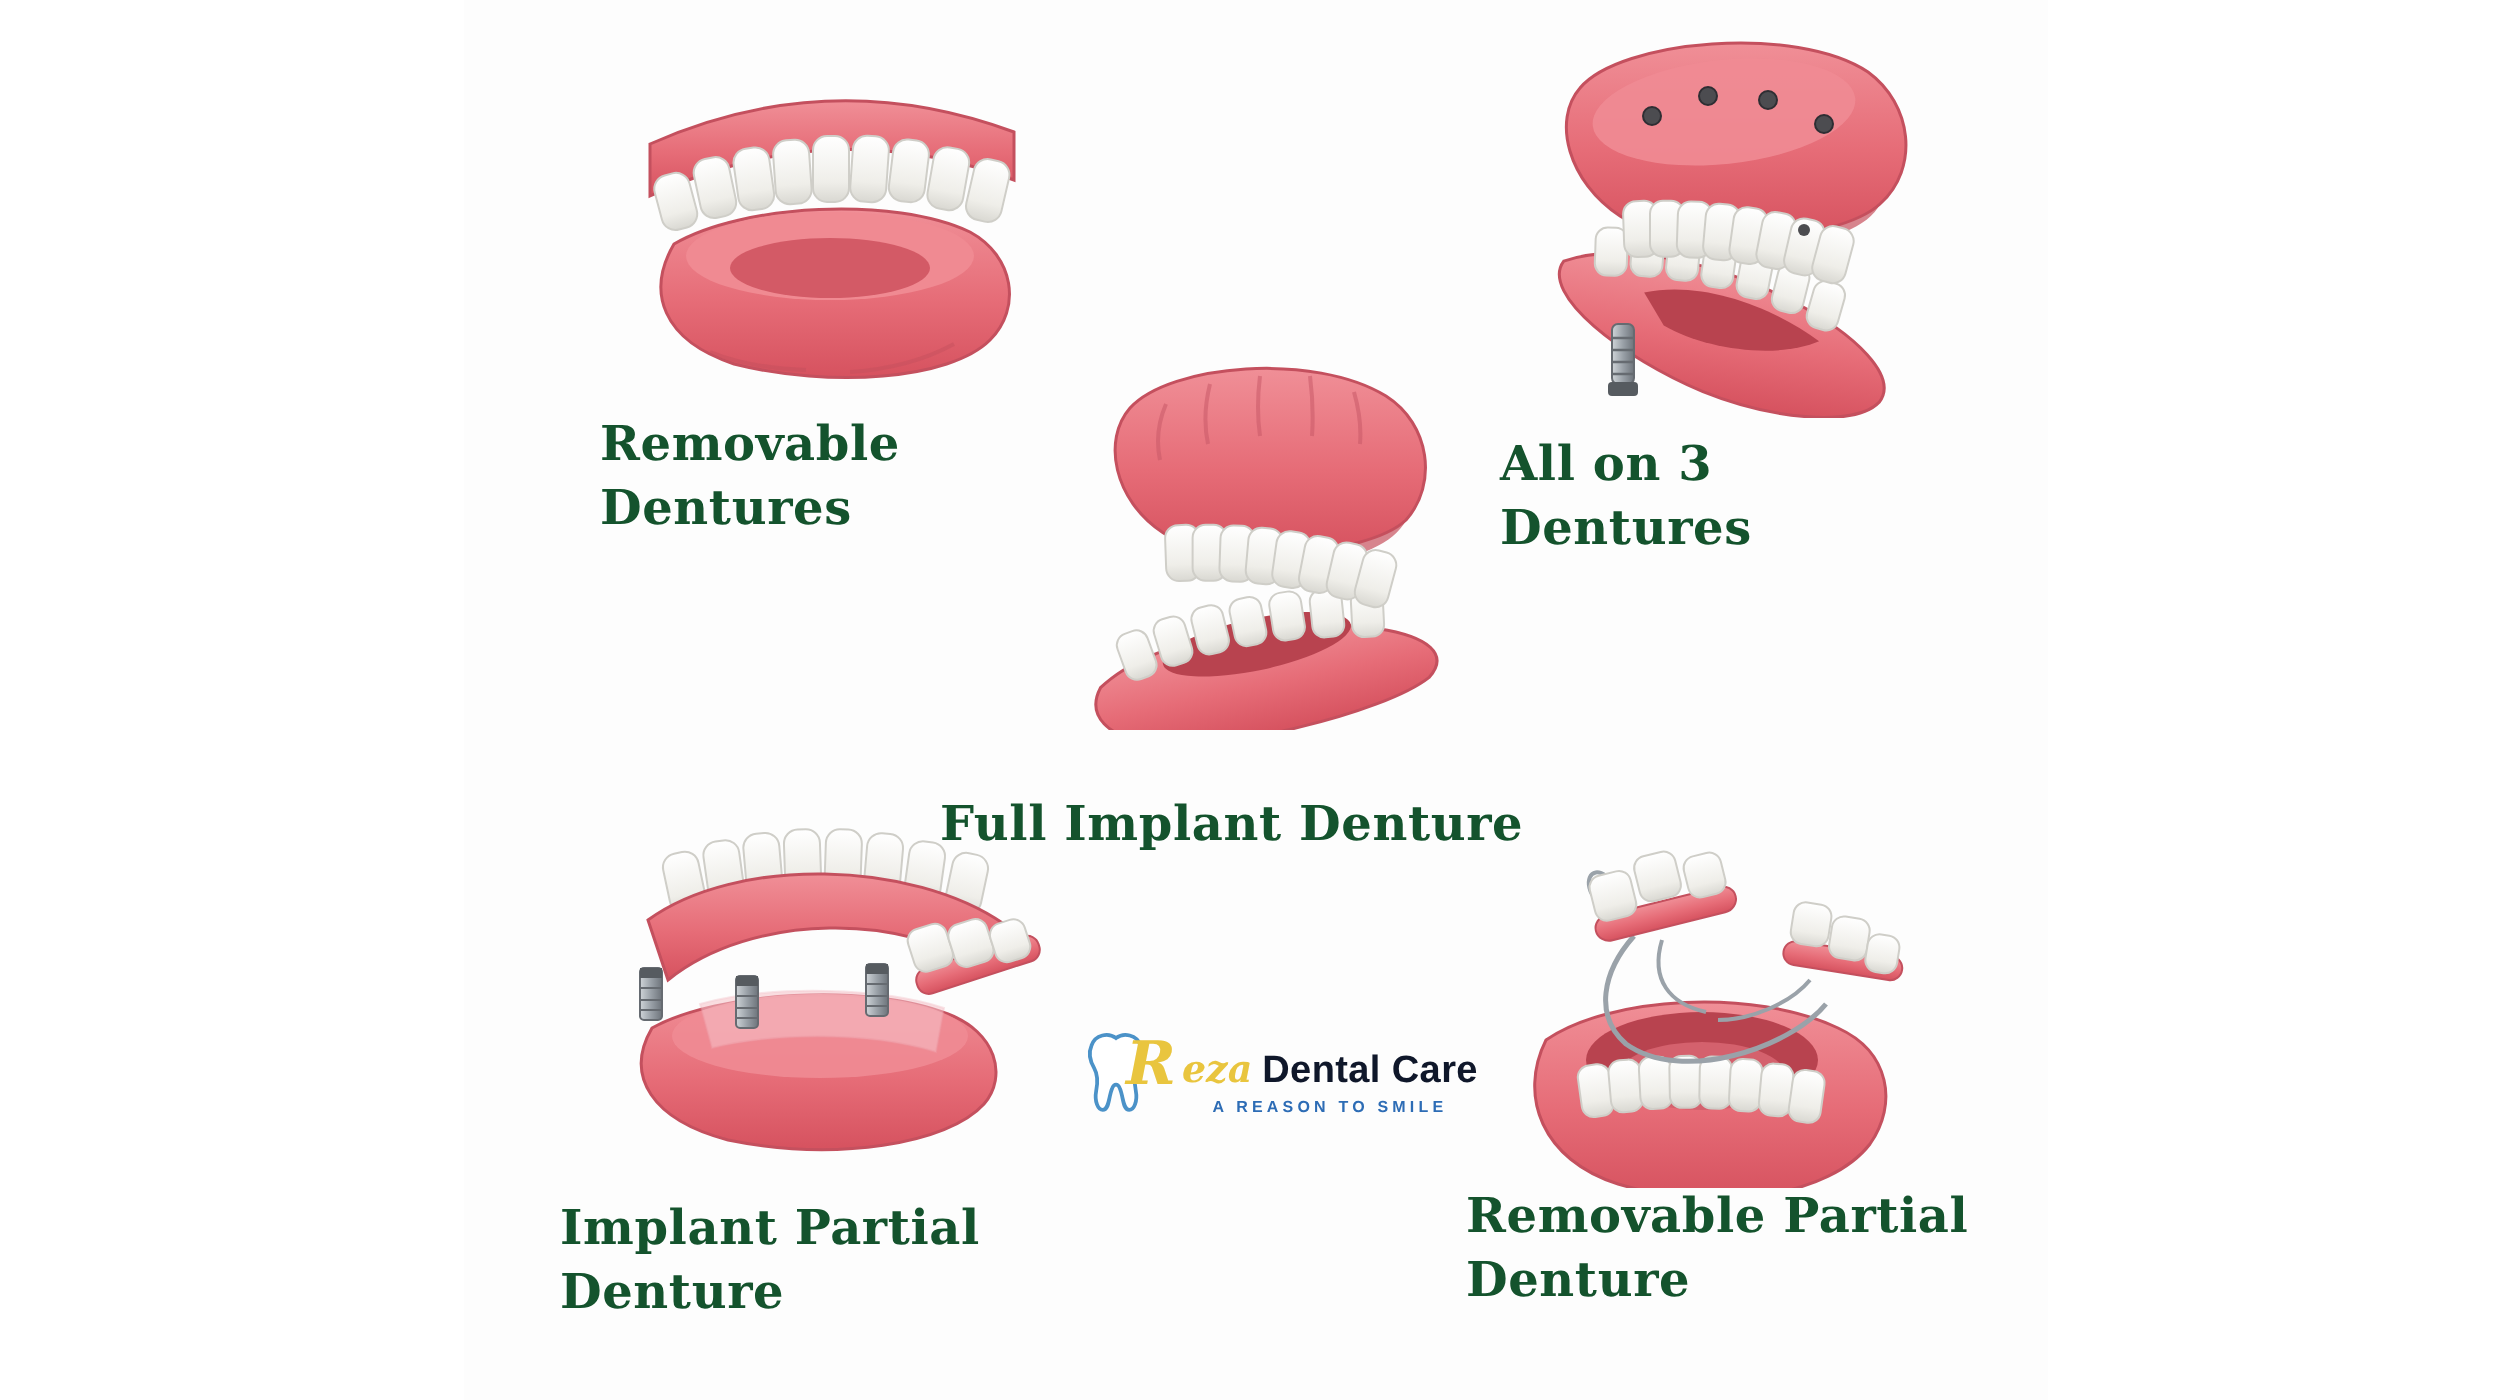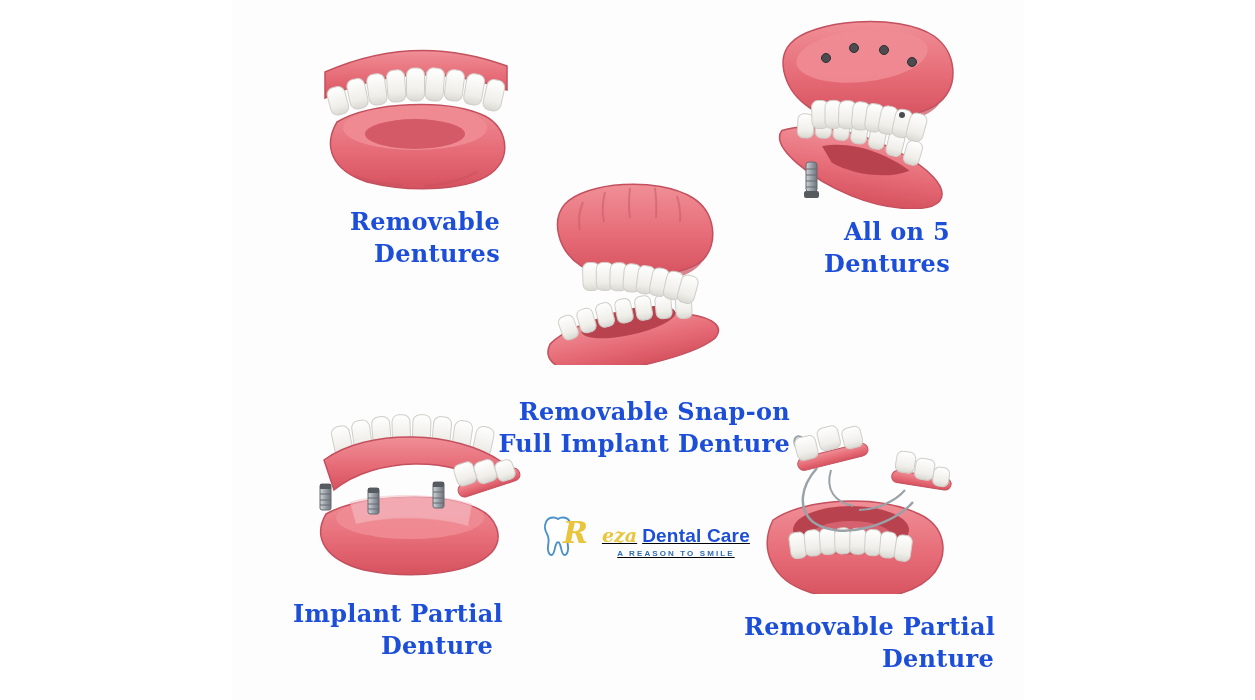--- a/index.html
+++ b/index.html
@@ -7,32 +7,32 @@
     position:relative; width:1255px; height:700px; background:#ffffff;
     font-family:"DejaVu Serif", serif; overflow:hidden;
   }
   .photo-area {
     position:absolute; left:232px; top:0; width:792px; height:700px;
     background:#fdfdfd;
   }
   figure.cell { position:absolute; margin:0; }
   figure.cell svg { display:block; }
   .caption {
-    position:absolute; text-align:right; font-weight:bold;
-    font-size:24px; line-height:32px; color:#1d4ed8; letter-spacing:.3px;
+    position:absolute; text-align:left; font-weight:bold;
+    font-size:24px; line-height:32px; color:#14532d; letter-spacing:.3px;
   }
   .caption div { white-space:nowrap; }
   
   .logo { position:absolute; left:541px; top:512px; display:flex; align-items:flex-start;
           font-family:"Liberation Sans", sans-serif; }
   .logo-tooth { width:34px; height:46px; margin-top:2px; }
   .logo-swoosh { position:relative; margin-left:-12px; margin-top:6px;
     font-family:"DejaVu Serif", serif; font-style:italic; font-weight:bold;
     font-size:30px; line-height:30px; }
-  .logo-text { margin-left:14px; margin-top:12px;text-decoration:underline; }
+  .logo-text { margin-left:3px; margin-top:12px; }
   .logo-line1 { display:flex; align-items:baseline; }
   .logo-eza { font-family:"DejaVu Serif", serif; font-style:italic; font-weight:bold;
     font-size:19px; }
   .logo-name { font-weight:bold; font-size:19px; letter-spacing:.2px; margin-left:5px; }
   .logo-tagline { font-size:8px; font-weight:bold; letter-spacing:2.1px;
     text-align:center; margin-top:2px; }
 </style>
 </head>
 <body>
 
@@ -123,21 +123,21 @@
         <rect x="91" y="88" width="17" height="28" rx="6.5" fill="url(#toothGrad)" stroke="#cfcec8" transform="rotate(5 99.5 93)"></rect>
         <rect x="105" y="89.9" width="17" height="28" rx="6.5" fill="url(#toothGrad)" stroke="#cfcec8" transform="rotate(8 113.5 94.9)"></rect>
         <rect x="119.3" y="92.4" width="17" height="28" rx="6.5" fill="url(#toothGrad)" stroke="#cfcec8" transform="rotate(11 127.8 97.4)"></rect>
         <rect x="133.7" y="95.7" width="17" height="28" rx="6.5" fill="url(#toothGrad)" stroke="#cfcec8" transform="rotate(13 142.2 100.7)"></rect>
         <rect x="148.3" y="99.6" width="17" height="28" rx="6.5" fill="url(#toothGrad)" stroke="#cfcec8" transform="rotate(15 156.8 104.6)"></rect>
       </g>
       <circle cx="140" cy="101" r="3" fill="#4c4c50"></circle>
     </svg>
   </figure>
   <div class="caption" style="left:750px; top:216px; width:200px;">
-    <div>All on 5</div>
+    <div>All on 3</div>
     <div>Dentures</div>
   </div>
 
   <figure class="cell" style="left:535px; top:180px;">
     <svg width="185" height="185" viewBox="0 0 185 185">
 
       <g transform="rotate(-12 90 150)">
         <path d="M14,148 C46,128 112,132 156,148 C180,157 188,168 176,177 C150,190 66,192 34,181 C12,173 4,160 14,148 Z" fill="url(#gumGrad)" stroke="#c4505e" stroke-width="1.5"></path>
         <ellipse cx="95" cy="143" rx="48" ry="13" fill="#b8434f"></ellipse>
         <rect x="28.5" y="123.7" width="16" height="24" rx="6" fill="url(#toothGrad)" stroke="#cfcec8" transform="rotate(-8 36.5 145.7)"></rect>
@@ -158,21 +158,20 @@
         <rect x="75.3" y="82.8" width="17" height="28" rx="6.5" fill="url(#toothGrad)" stroke="#cfcec8" transform="rotate(2 83.8 87.8)"></rect>
         <rect x="89.3" y="84" width="17" height="28" rx="6.5" fill="url(#toothGrad)" stroke="#cfcec8" transform="rotate(5 97.8 89)"></rect>
         <rect x="103.4" y="85.9" width="17" height="28" rx="6.5" fill="url(#toothGrad)" stroke="#cfcec8" transform="rotate(8 111.9 90.9)"></rect>
         <rect x="117.6" y="88.4" width="17" height="28" rx="6.5" fill="url(#toothGrad)" stroke="#cfcec8" transform="rotate(11 126.1 93.4)"></rect>
         <rect x="132" y="91.7" width="17" height="28" rx="6.5" fill="url(#toothGrad)" stroke="#cfcec8" transform="rotate(13 140.5 96.7)"></rect>
         <rect x="146.6" y="95.6" width="17" height="28" rx="6.5" fill="url(#toothGrad)" stroke="#cfcec8" transform="rotate(15 155.1 100.6)"></rect>
       </g>
     </svg>
   </figure>
   <div class="caption" style="left:470px; top:396px; width:320px;">
-    <div>Removable Snap-on</div>
     <div>Full Implant Denture</div>
   </div>
 
   <figure class="cell" style="left:306px; top:402px;">
     <svg width="215" height="180" viewBox="0 0 215 180">
 
       <g>
         <rect x="29.8" y="23.8" width="18" height="30" rx="7" fill="url(#toothGrad)" stroke="#cfcec8" transform="rotate(-12 38.8 51.8)"></rect>
         <rect x="48.6" y="18.2" width="18" height="30" rx="7" fill="url(#toothGrad)" stroke="#cfcec8" transform="rotate(-8 57.6 46.2)"></rect>
         <rect x="67.5" y="14.6" width="18" height="30" rx="7" fill="url(#toothGrad)" stroke="#cfcec8" transform="rotate(-5 76.5 42.6)"></rect>
@@ -201,21 +200,21 @@
       </g>
 
       <g transform="rotate(-18 175 72)">
         <rect x="148" y="76" width="64" height="13" rx="6" fill="url(#gumGrad)" stroke="#c4505e"></rect>
         <rect x="150" y="56" width="20" height="22" rx="6" fill="url(#toothGrad)" stroke="#cfcec8"></rect>
         <rect x="170" y="60" width="20" height="22" rx="6" fill="url(#toothGrad)" stroke="#cfcec8"></rect>
         <rect x="190" y="66" width="18" height="20" rx="6" fill="url(#toothGrad)" stroke="#cfcec8"></rect>
       </g>
     </svg>
   </figure>
-  <div class="caption" style="left:293px; top:598px; width:200px;">
+  <div class="caption" style="left:280px; top:598px; width:200px;">
     <div>Implant Partial</div>
     <div>Denture</div>
   </div>
 
   <figure class="cell" style="left:755px; top:402px;">
     <svg width="200" height="192" viewBox="0 0 200 192">
 
       <path d="M18,118 C4,146 16,178 54,190 C104,205 160,196 180,170 C194,150 190,124 164,112 C122,92 50,96 18,118 Z" fill="url(#gumGrad)" stroke="#c4505e" stroke-width="1.5"></path>
       <ellipse cx="96" cy="128" rx="58" ry="24" fill="#b8434f"></ellipse>
       <ellipse cx="96" cy="136" rx="42" ry="17" fill="#d4616d"></ellipse>
@@ -245,31 +244,31 @@
       </g>
 
       <g transform="rotate(9 165 68)">
         <rect x="138" y="72" width="60" height="12" rx="6" fill="url(#gumGrad)" stroke="#c4505e"></rect>
         <rect x="140" y="52" width="19" height="21" rx="6" fill="url(#toothGrad)" stroke="#cfcec8"></rect>
         <rect x="160" y="56" width="19" height="21" rx="6" fill="url(#toothGrad)" stroke="#cfcec8"></rect>
         <rect x="179" y="62" width="16" height="19" rx="6" fill="url(#toothGrad)" stroke="#cfcec8"></rect>
       </g>
     </svg>
   </figure>
-  <div class="caption" style="left:733px; top:611px; width:250px;margin-left:11px;">
+  <div class="caption" style="left:733px; top:592px; width:250px;">
     <div>Removable Partial</div>
     <div>Denture</div>
   </div>
 
   <div class="logo">
     <svg class="logo-tooth" viewBox="0 0 36 46">
       <path d="M18,4 C14,1 7,2 5,8 C3,12.5 4.5,16.5 6.5,20 C8.5,23.5 8.5,27 7.5,32 C6.5,37.5 8.5,42 11,42 C14.5,42 14,35 16,30.5 C17,28 19,28 20,30.5 C22,35 21.5,42 25,42 C27.5,42 29.5,37.5 28.5,32 C27.5,27 27.5,23.5 29.5,20 C31.5,16.5 33,12.5 31,8 C29,2 22,1 18,4 Z" fill="#ffffff" stroke="#4b92c8" stroke-width="2"></path>
     </svg>
     <div class="logo-swoosh" style="color:#e9c53e">R</div>
     <div class="logo-text">
       <div class="logo-line1">
         <span class="logo-eza" style="color:#e9c53e">eza</span>
-        <span class="logo-name" style="color:#1d4ed8">Dental Care</span>
+        <span class="logo-name" style="color:#0f172a">Dental Care</span>
       </div>
       <div class="logo-tagline" style="color:#2d6cb5">A REASON TO SMILE</div>
     </div>
   </div>
 </div>
 
 </body></html>

